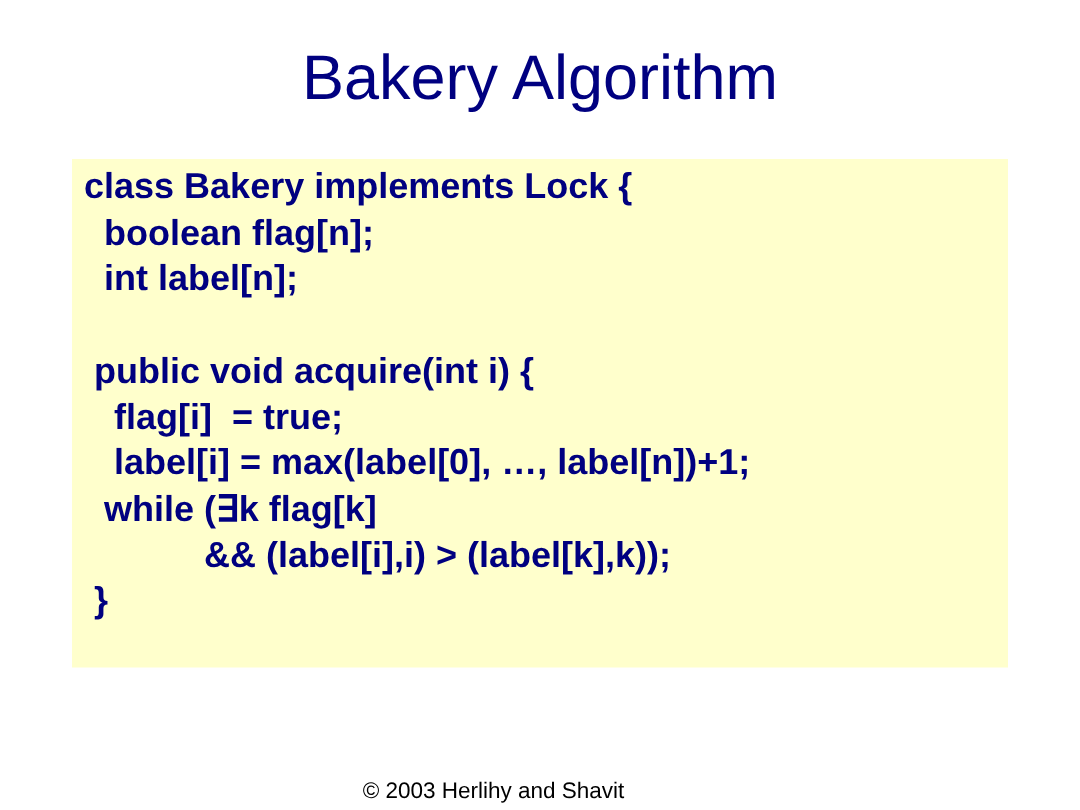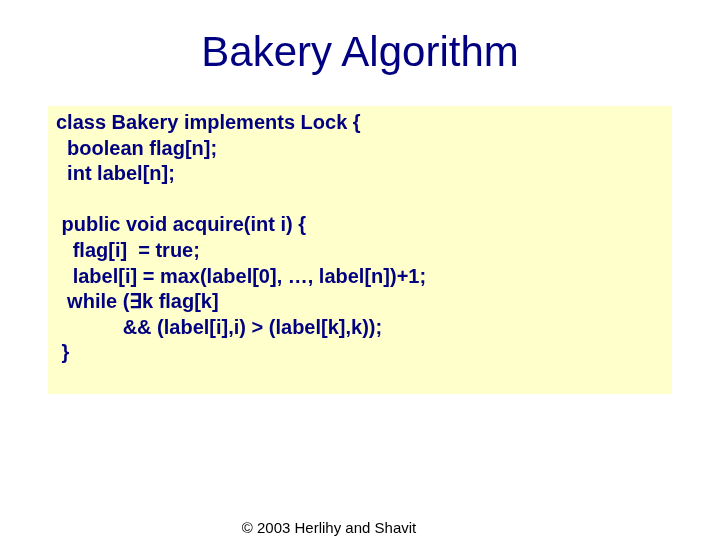--- a/index.html
+++ b/index.html
@@ -24,21 +24,21 @@
     color: #000080;
     margin-top: 28px;
     margin-bottom: 30px;
     font-weight: normal;
   }
   .code-block {
     background: #ffffcc;
     margin: 0 48px 0 48px;
     padding: 4px 2px 28px 8px;
     font-family: "Comic Sans MS", "Comic Sans", cursive, sans-serif;
-    font-size: 20px;
+    font-size: 24px;
     color: #000080;
     line-height: 1.28;
     white-space: pre;
     font-weight: bold;
   }
   .footer {
     position: absolute;
     bottom: 32px;
     width: 658px;
     text-align: center;

